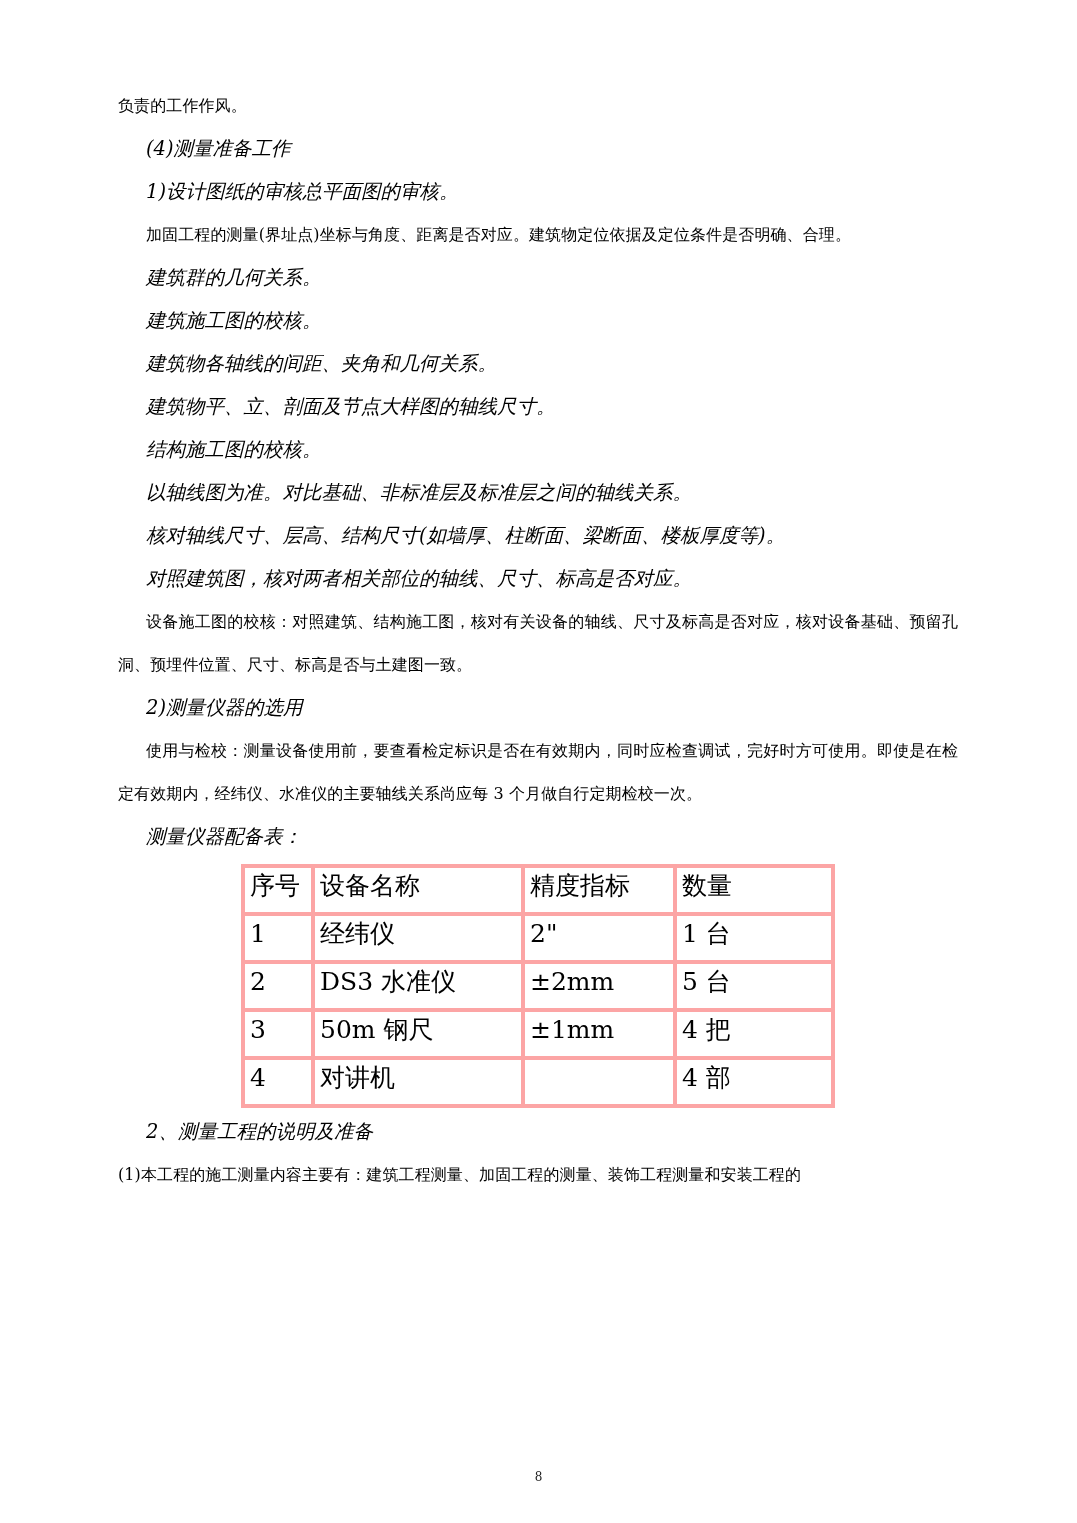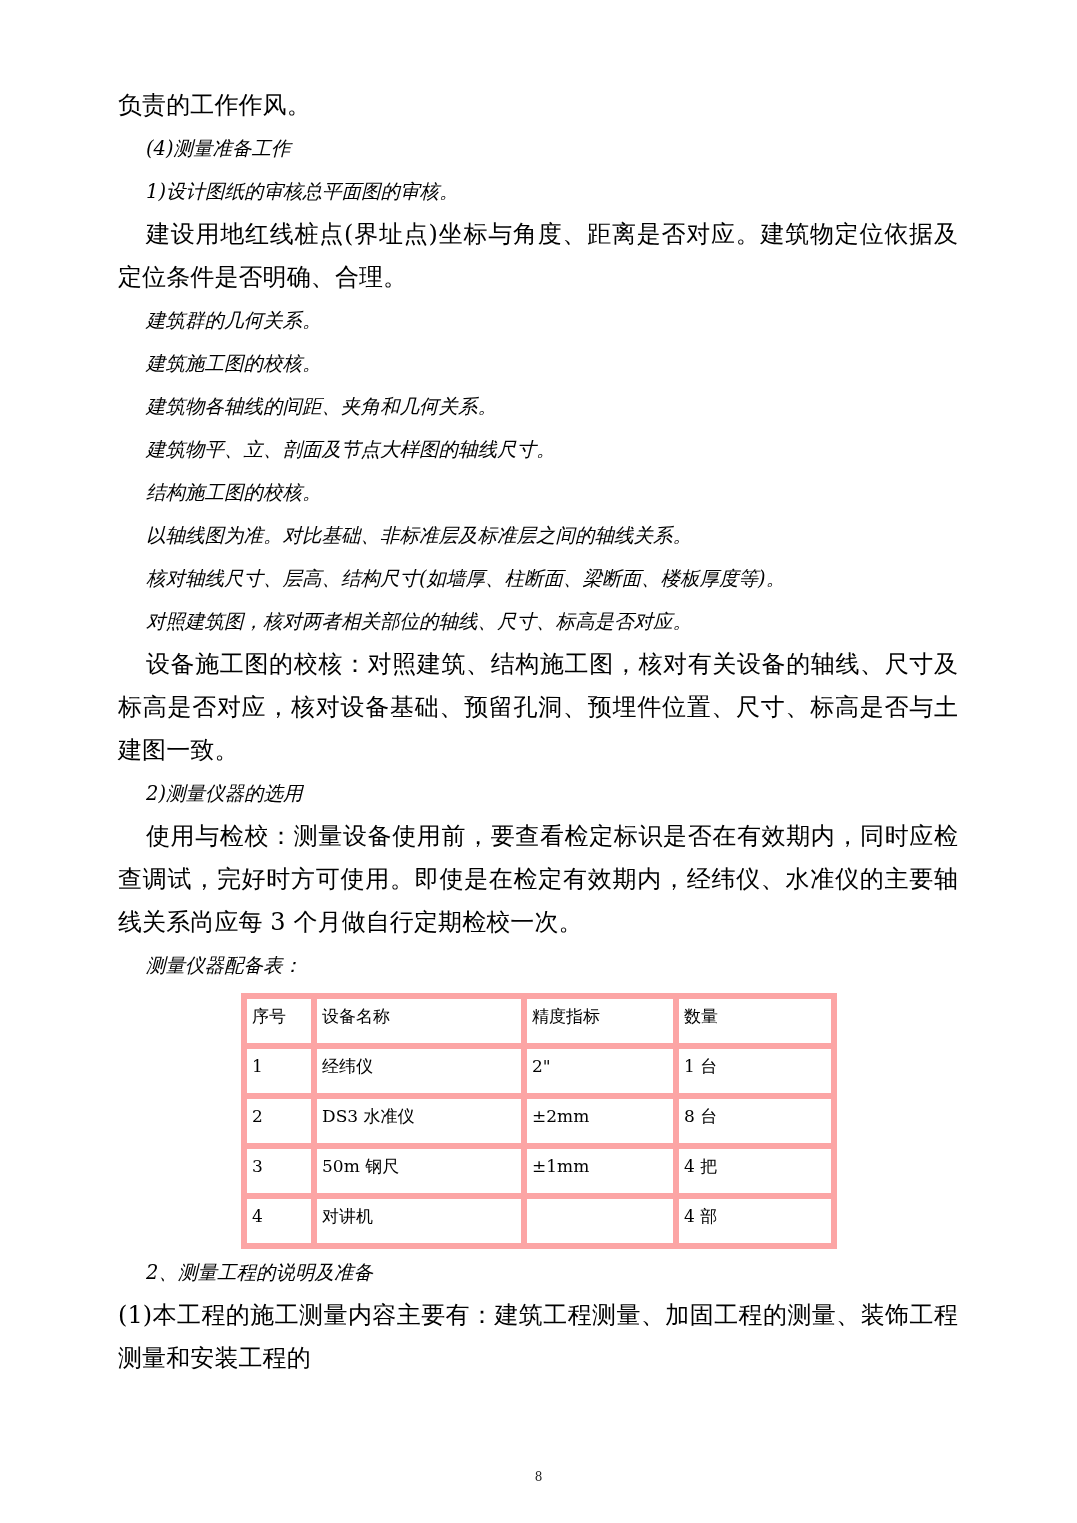--- a/index.html
+++ b/index.html
@@ -20,21 +20,21 @@
     overflow: hidden;
   }
   .content {
     position: absolute;
     left: 118px;
     top: 84px;
     width: 840px;
   }
   
   .para {
-    font-size: 24px;
+    font-size: 16px;
     line-height: 43px;
     text-align: justify;
     text-justify: inter-ideograph;
     margin: 0;
     letter-spacing: 0.1px;
   }
   .para.indent {
     text-indent: 28px;
   }
   .para.noindent {
@@ -61,22 +61,22 @@
   table.equip {
     border-collapse: collapse;
     width: 590px;
     table-layout: fixed;
   }
   table.equip col.c1 { width: 70px; }
   table.equip col.c2 { width: 210px; }
   table.equip col.c3 { width: 152px; }
   table.equip col.c4 { width: 158px; }
   table.equip td, table.equip th {
-    border: 6px solid #fca5a5;
-    font-size: 17px;
+    border: 4px solid #fca5a5;
+    font-size: 25px;
     font-weight: normal;
     text-align: left;
     vertical-align: top;
     padding: 5px 4px 14px 5px;
     line-height: 25px;
     height: 17px;
     font-family: "DejaVu Serif", "Liberation Serif", serif;
   }
   .pg-num {
     position: absolute;
@@ -91,21 +91,21 @@
 </style>
 </head>
 <body>
 
 <div class="page">
   <div class="content">
 
     <p class="para noindent">负责的工作作风。</p>
     <p class="line indent">(4)测量准备工作</p>
     <p class="line indent">1)设计图纸的审核总平面图的审核。</p>
-    <p class="para indent">建设用地红线桩点(界址点)坐标与角度、距离是否对应。建筑物定位依据及定位条件是否明确、合理。</p>
+    <p class="para indent">加固工程的测量(界址点)坐标与角度、距离是否对应。建筑物定位依据及定位条件是否明确、合理。</p>
     <p class="line indent">建筑群的几何关系。</p>
     <p class="line indent">建筑施工图的校核。</p>
     <p class="line indent">建筑物各轴线的间距、夹角和几何关系。</p>
     <p class="line indent">建筑物平、立、剖面及节点大样图的轴线尺寸。</p>
     <p class="line indent">结构施工图的校核。</p>
     <p class="line indent">以轴线图为准。对比基础、非标准层及标准层之间的轴线关系。</p>
     <p class="line indent">核对轴线尺寸、层高、结构尺寸(如墙厚、柱断面、梁断面、楼板厚度等)。</p>
     <p class="line indent">对照建筑图，核对两者相关部位的轴线、尺寸、标高是否对应。</p>
     <p class="para indent">设备施工图的校核：对照建筑、结构施工图，核对有关设备的轴线、尺寸及标高是否对应，核对设备基础、预留孔洞、预埋件位置、尺寸、标高是否与土建图一致。</p>
     <p class="line indent">2)测量仪器的选用</p>
@@ -132,21 +132,21 @@
           <tr>
             <td>1</td>
             <td>经纬仪</td>
             <td>2"</td>
             <td>1 台</td>
           </tr>
           <tr>
             <td>2</td>
             <td>DS3 水准仪</td>
             <td>±2mm</td>
-            <td>8 台</td>
+            <td>5 台</td>
           </tr>
           <tr>
             <td>3</td>
             <td>50m 钢尺</td>
             <td>±1mm</td>
             <td>4 把</td>
           </tr>
           <tr>
             <td>4</td>
             <td>对讲机</td>

